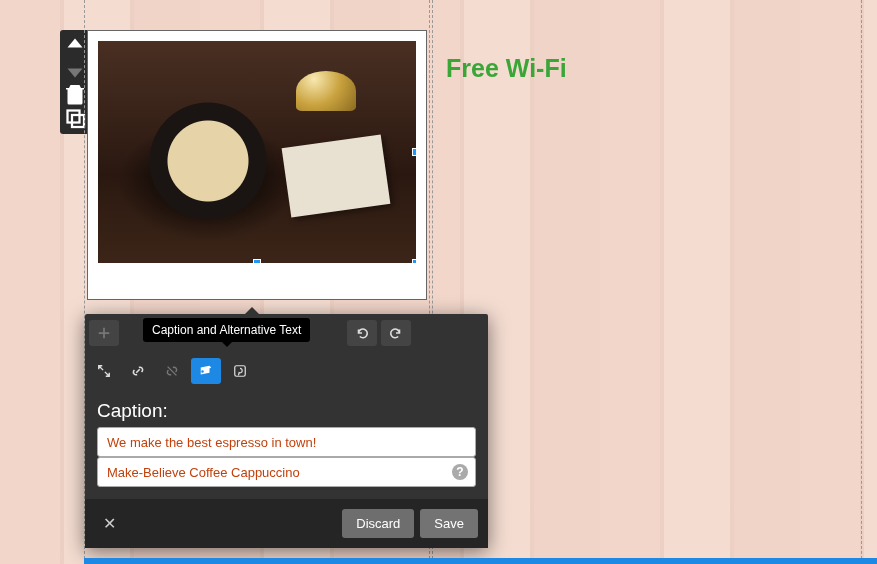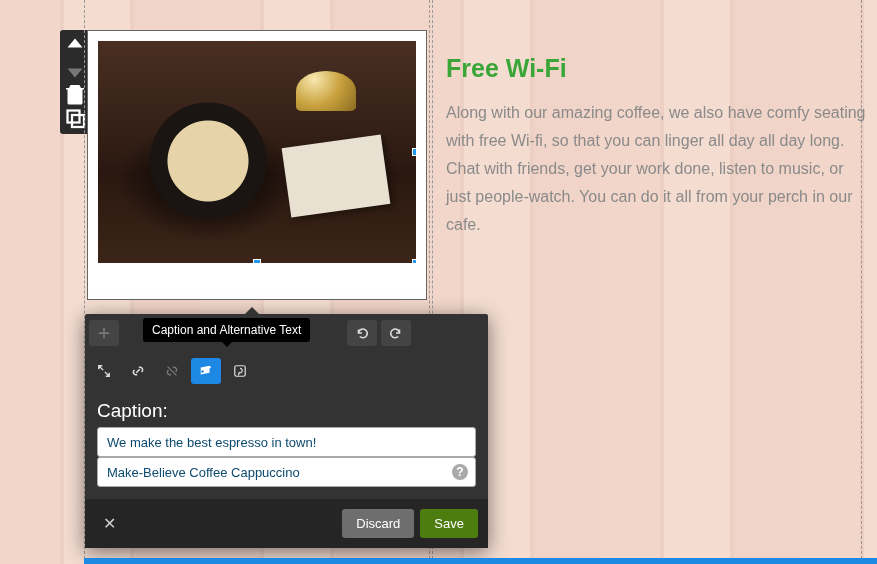--- a/index.html
+++ b/index.html
@@ -210,21 +210,21 @@
     .text-input-wrap {
       position: relative;
     }
     .text-input {
       width: 100%;
       height: 30px;
       border: 1px solid #aaa;
       border-radius: 3px;
       padding: 0 9px;
       font-size: 13px;
-      color: #0c4a6e;
+      color: #c2410c;
       background: #fff;
     }
     .text-input.has-help { padding-right: 15px; }
     .help-icon {
       position: absolute;
       right: 8px;
       top: 50%;
       transform: translateY(-50%);
       width: 16px; height: 16px;
       border-radius: 50%;
@@ -254,21 +254,21 @@
     .btn {
       border: none;
       border-radius: 3px;
       padding: 7px 14px;
       font-size: 13px;
       cursor: pointer;
       margin-left: 6px;
       color: #fff;
     }
     .btn-discard { background: #6e6e6e; }
-    .btn-save { background: #4d7c0f; }
+    .btn-save { background: #737373; }
 
     .bottom-bar {
       position: absolute;
       left: 84px;
       right: 0;
       bottom: 0;
       height: 6px;
       background: #1e88e5;
     }
   </style>
@@ -306,21 +306,20 @@
   <div class="image-block">
     <div class="image-inner">
       <div class="sel-handle sh-right-mid"></div>
       <div class="sel-handle sh-bot-right"></div>
       <div class="sel-handle sh-bot-mid"></div>
     </div>
   </div>
 
   <div class="text-block">
     <div class="heading">Free Wi-Fi</div>
-    <div class="body-text">Along with our amazing coffee, we also have comfy seating with free Wi-fi, so that you can linger all day all day long. Chat with friends, get your work done, listen to music, or just people-watch. You can do it all from your perch in our cafe.</div>
   </div>
 </div>
 
 <div class="editor-panel">
   <div class="toolbar-row">
     <div class="tooltip">Caption and Alternative Text</div>
     <div class="tbtn disabled">
       <svg viewBox="0 0 16 16" fill="currentColor">
           <path d="M7 2h2v5h5v2H9v5H7V9H2V7h5z"></path>
         </svg>

